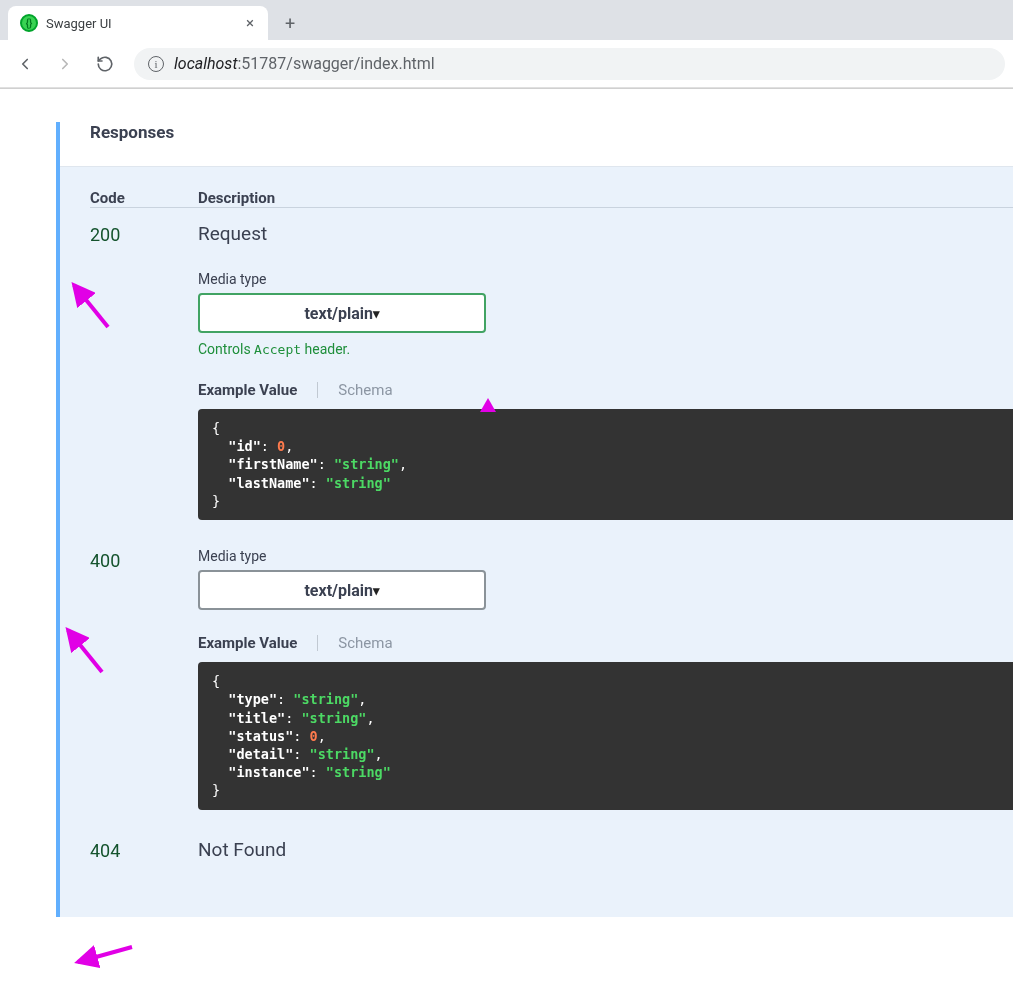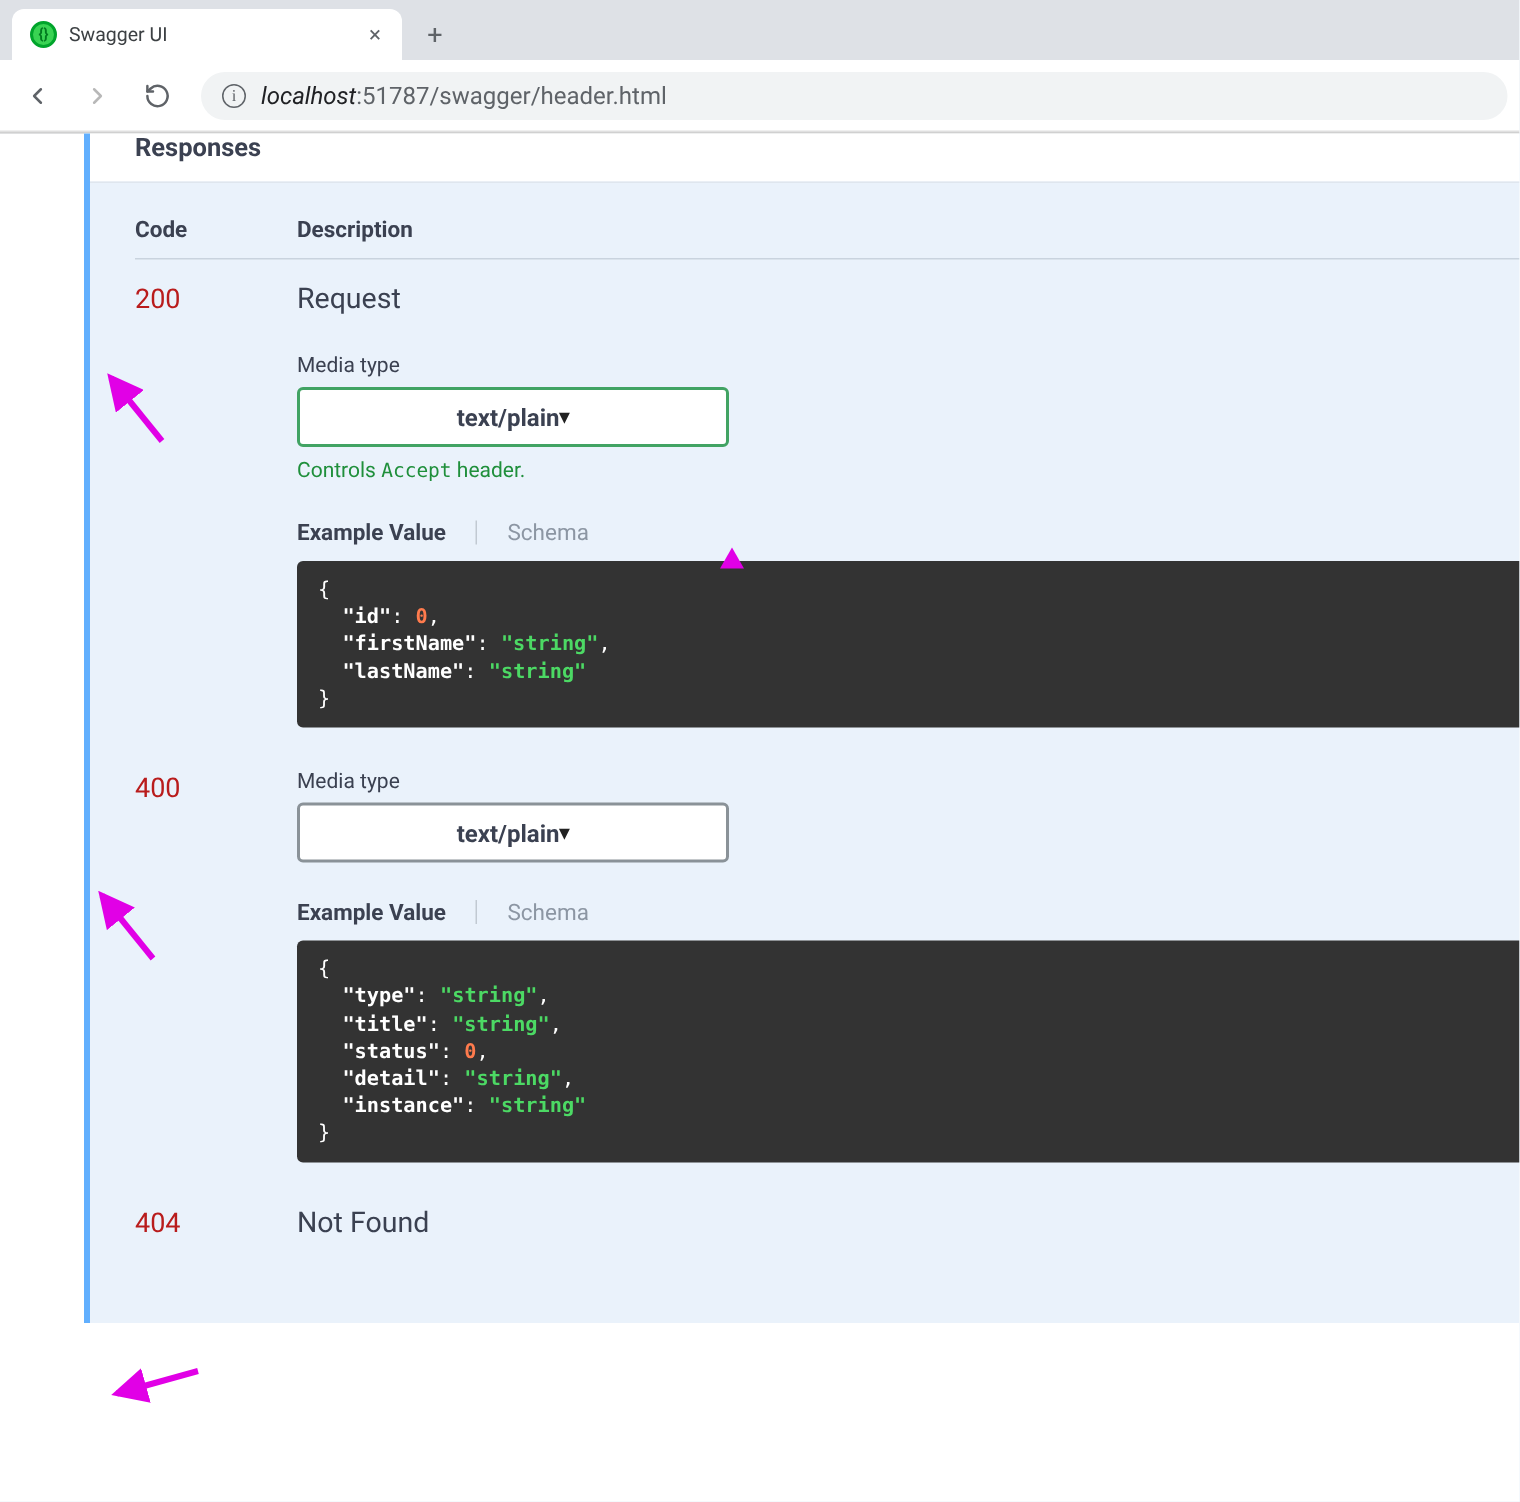--- a/index.html
+++ b/index.html
@@ -32,29 +32,29 @@
   .nav-btn.disabled { color:#b8b8b8; }
   .addr-bar { flex:1; height:32px; background:#f1f3f4; border-radius:16px; display:flex; align-items:center; padding:0 14px; gap:10px; font-size:16px; color:#202124; margin-left:6px;}
   .addr-bar .info-icon { width:16px; height:16px; border:1.5px solid #5f6368; border-radius:50%; display:flex; align-items:center; justify-content:center; font-size:11px; color:#5f6368; font-family:serif; }
   .addr-bar .host { color:#202124;font-style:italic; }
   .addr-bar .port { color:#5f6368; }
   .addr-bar .path { color:#5f6368; }
 
   
   .page { padding-left: 56px; }
   .opblock { border-left: 4px solid #61affe; background:#fff; }
-  .responses-head { padding: 0 0 12px 30px; }
+  .responses-head { padding: 0 0 24px 30px; margin-top: 33px; }
   .responses-head h4 { font-size:17px; font-weight:700; color:#3b4151; }
   .responses-inner { background:#eaf2fb; border-top:1px solid #dfe6ee; padding: 22px 0 40px 30px; }
-  .resp-table-head { display:flex; border-bottom:1px solid #c9d3de; padding-bottom:10px; margin-bottom:14px; }
+  .resp-table-head { display:flex; border-bottom:1px solid #c9d3de; margin-bottom:14px; }
   .col-code { width:108px; font-size:15px; font-weight:700; color:#3b4151; }
   .col-desc { font-size:15px; font-weight:700; color:#3b4151; }
 
   .resp-row { display:flex; align-items:flex-start; margin-bottom:28px; }
-  .status-code { width:108px; font-size:18px; color:#b91c1c; line-height:1.2; padding-top:2px;}
+  .status-code { width:108px; font-size:18px; color:#14532d; line-height:1.2; padding-top:2px;}
   .resp-body { flex:1; min-width:0; }
   .resp-title { font-size:19px; color:#3b4151; margin-bottom:26px; font-weight:400;}
   .media-label { font-size:14px; color:#3b4151; margin-bottom:6px; }
   .media-select {
     width:288px; height:40px; border:2px solid #41a363; border-radius:4px;
     background:#fff; display:flex; align-items:center; justify-content:center;
     padding:0 12px; font-size:16px; font-weight:700; color:#3b4151; cursor:pointer;
   }
   .media-select.plain { border:2px solid #8a9298; }
   .chev { font-size:13px; color:#222; }
@@ -106,21 +106,21 @@
     </div>
     <div class="nav-btn">
       <svg width="18" height="18" viewBox="0 0 24 24" fill="none" stroke="#5f6368" stroke-width="2.2" stroke-linecap="round" stroke-linejoin="round">
           <path d="M3 12a9 9 0 1 0 3-6.7L3 8"></path>
           <polyline points="3 3 3 8 8 8"></polyline>
         </svg>
     </div>
     <div class="addr-bar">
       <span class="info-icon">i</span>
       <span>
-        <span class="host">localhost</span><span class="port">:51787</span><span class="path">/swagger/header.html</span>
+        <span class="host">localhost</span><span class="port">:51787</span><span class="path">/swagger/index.html</span>
       </span>
     </div>
   </div>
 </div>
 
 <div class="page annot-wrap">
   <div class="opblock">
     <div class="responses-head">
       <h4>Responses</h4>
     </div>

